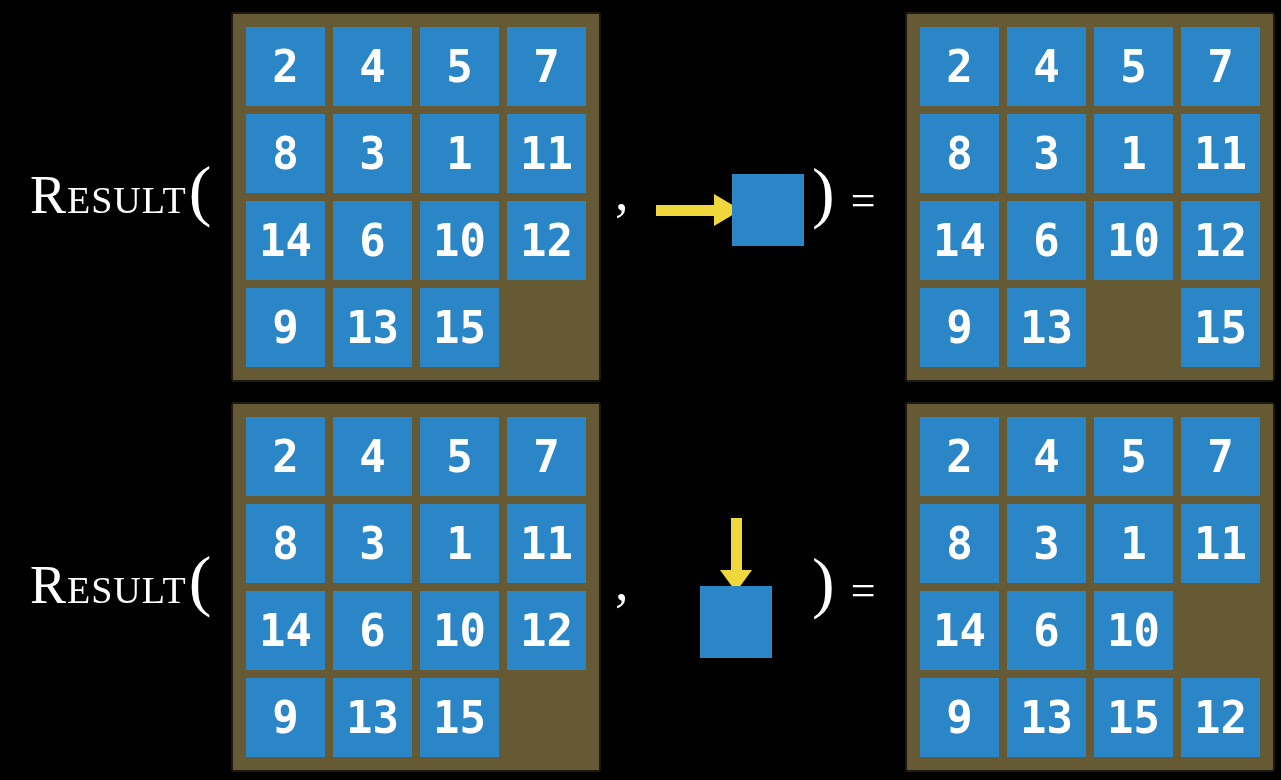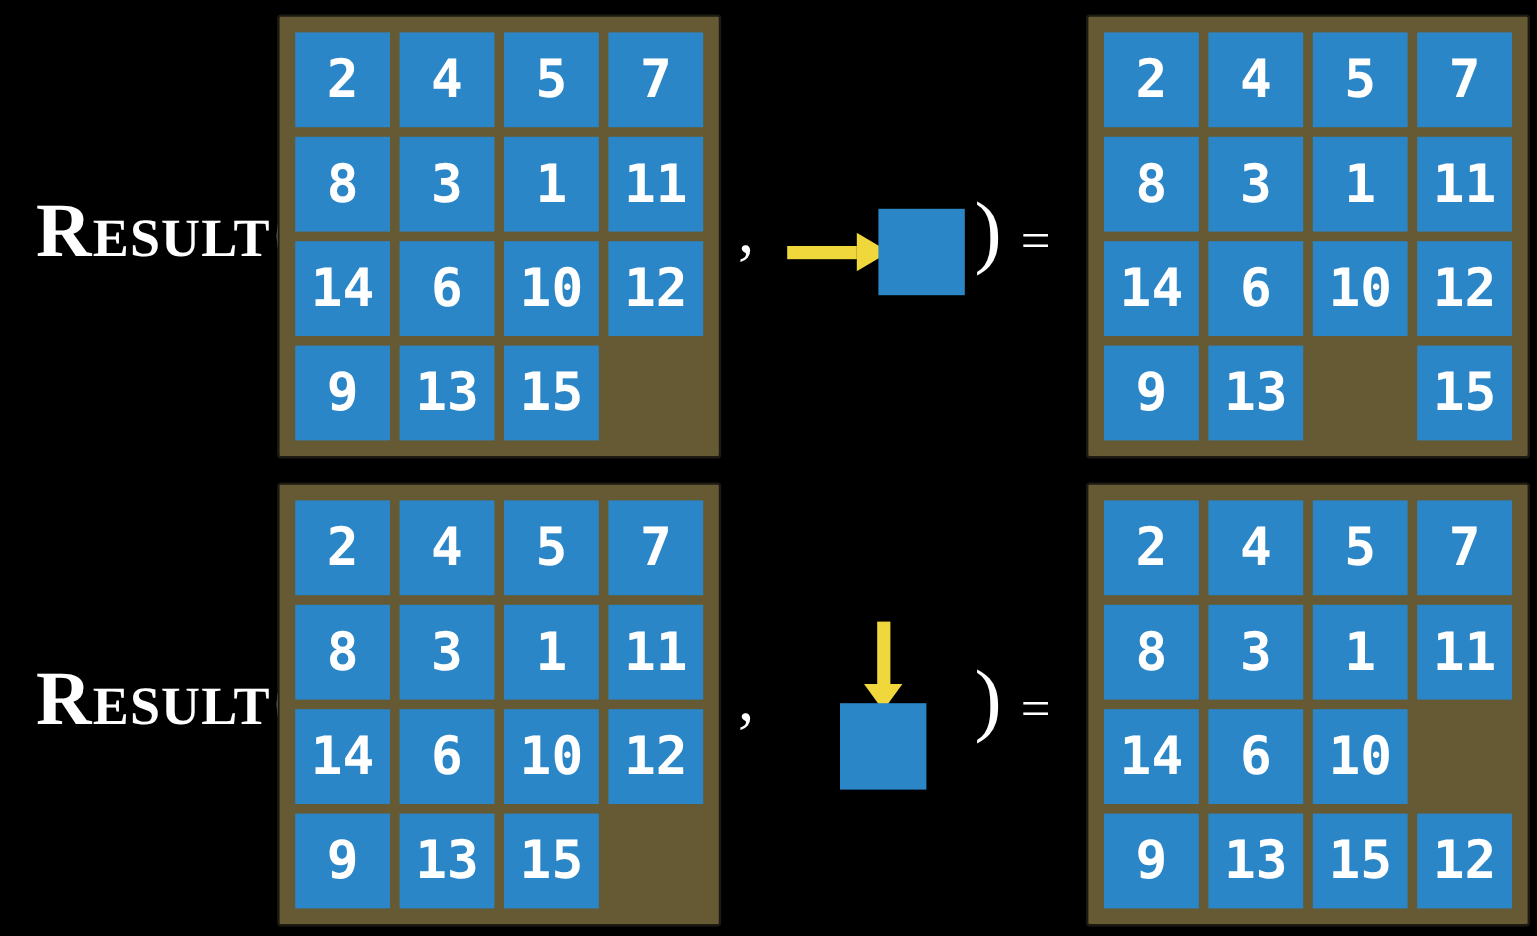--- a/index.html
+++ b/index.html
@@ -16,21 +16,21 @@
   body{
     width:1281px;height:780px;position:relative;overflow:hidden;
     font-family:"Liberation Serif", serif;
   }
   .row{position:absolute;left:0;width:1281px;height:390px;}
   .row.r1{top:0;}
   .row.r2{top:390px;}
 
   
   .func-label{position:absolute;left:30px;top:156px;color:var(--label);line-height:1;white-space:nowrap;}
-  .fname{font-variant:small-caps;font-size:64px;letter-spacing:1px;font-weight:bold;}
+  .fname{font-variant:small-caps;font-size:54px;letter-spacing:1px;}
   .paren{font-size:68px;font-weight:300;line-height:1;}
   .func-label .paren{margin-left:2px;}
 
   
   .board{
     position:absolute;top:12px;width:370px;height:370px;
     background:var(--frame);
     border:2px solid var(--frame-edge);
     border-radius:3px;
     padding:13px;

